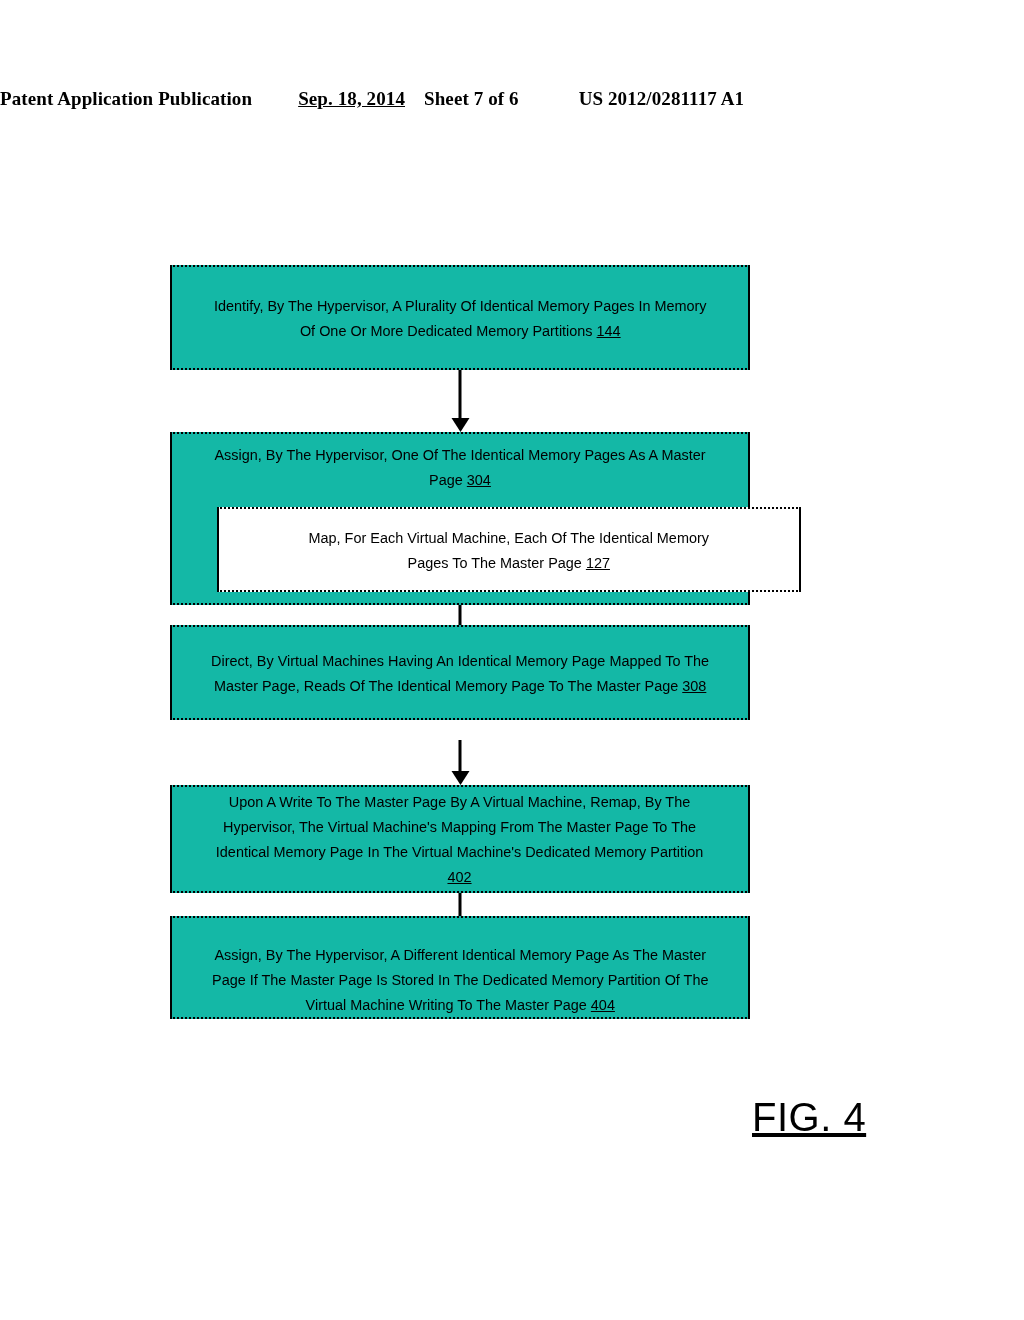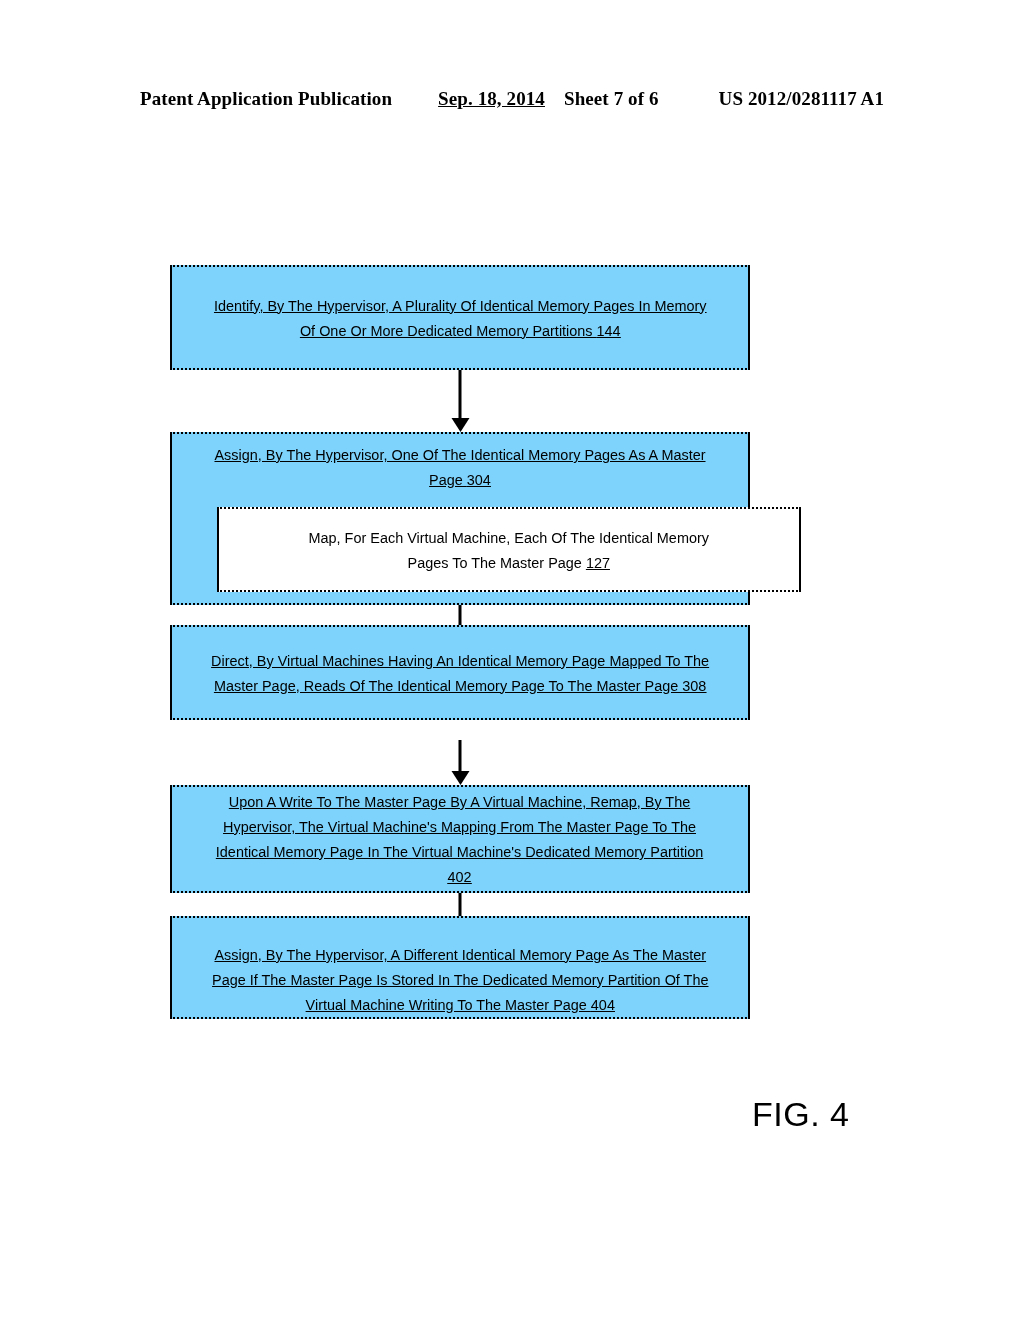--- a/index.html
+++ b/index.html
@@ -16,21 +16,21 @@
     overflow: hidden;
   }
 
   
   .page-header {
     position: absolute;
     top: 88px;
     left: 0;
     width: 1024px;
     display: flex;
-    justify-content: center;
+    justify-content: flex-start;
     align-items: baseline;
     font-family: "Liberation Serif", serif;
     font-weight: bold;
     font-size: 19px;
     letter-spacing: 0.1px;
     white-space: nowrap;
   }
   .hdr-pub   { margin-right: 46px; }
   .hdr-date  { margin-right: 19px; text-decoration: underline; }
   .hdr-sheet { margin-right: 60px; }
@@ -46,25 +46,24 @@
 
   
   .box {
     position: absolute;
     left: 0;
     width: 580px;
     box-sizing: border-box;
     border: 2px solid #000000;
     border-top-style: dotted;
     border-bottom-style: dotted;
-    background: #7dd3fc;
+    background: #14b8a6;
     display: flex;
     align-items: center;
     justify-content: center;
-    text-decoration: underline;
   }
   .box-text {
     text-align: center;
     font-size: 15.2px;
     line-height: 25px;
     padding: 0 8px;
     font-stretch: condensed;
     transform: scaleX(0.95);
     transform-origin: center center;
     white-space: pre-line;
@@ -136,23 +135,24 @@
   #arrow-1 { top: 105px; height: 49px; }
   #arrow-2 { top: 340px; height: 27px; }
   #arrow-3 { top: 475px; height: 32px; }
   #arrow-4 { top: 628px; height: 31px; }
 
   
   .fig-label {
     position: absolute;
     left: 752px;
     top: 1095px;
-    font-size: 34px;
+    font-size: 40px;
     letter-spacing: 0.5px;
     white-space: nowrap;
+    text-decoration: underline;
   }
 </style>
 </head>
 <body>
 
 <div class="page-header">
   <span class="hdr-pub">Patent Application Publication</span>
   <span class="hdr-date">Sep. 18, 2014</span>
   <span class="hdr-sheet">Sheet 7 of 6</span>
   <span class="hdr-num">US 2012/0281117 A1</span>

